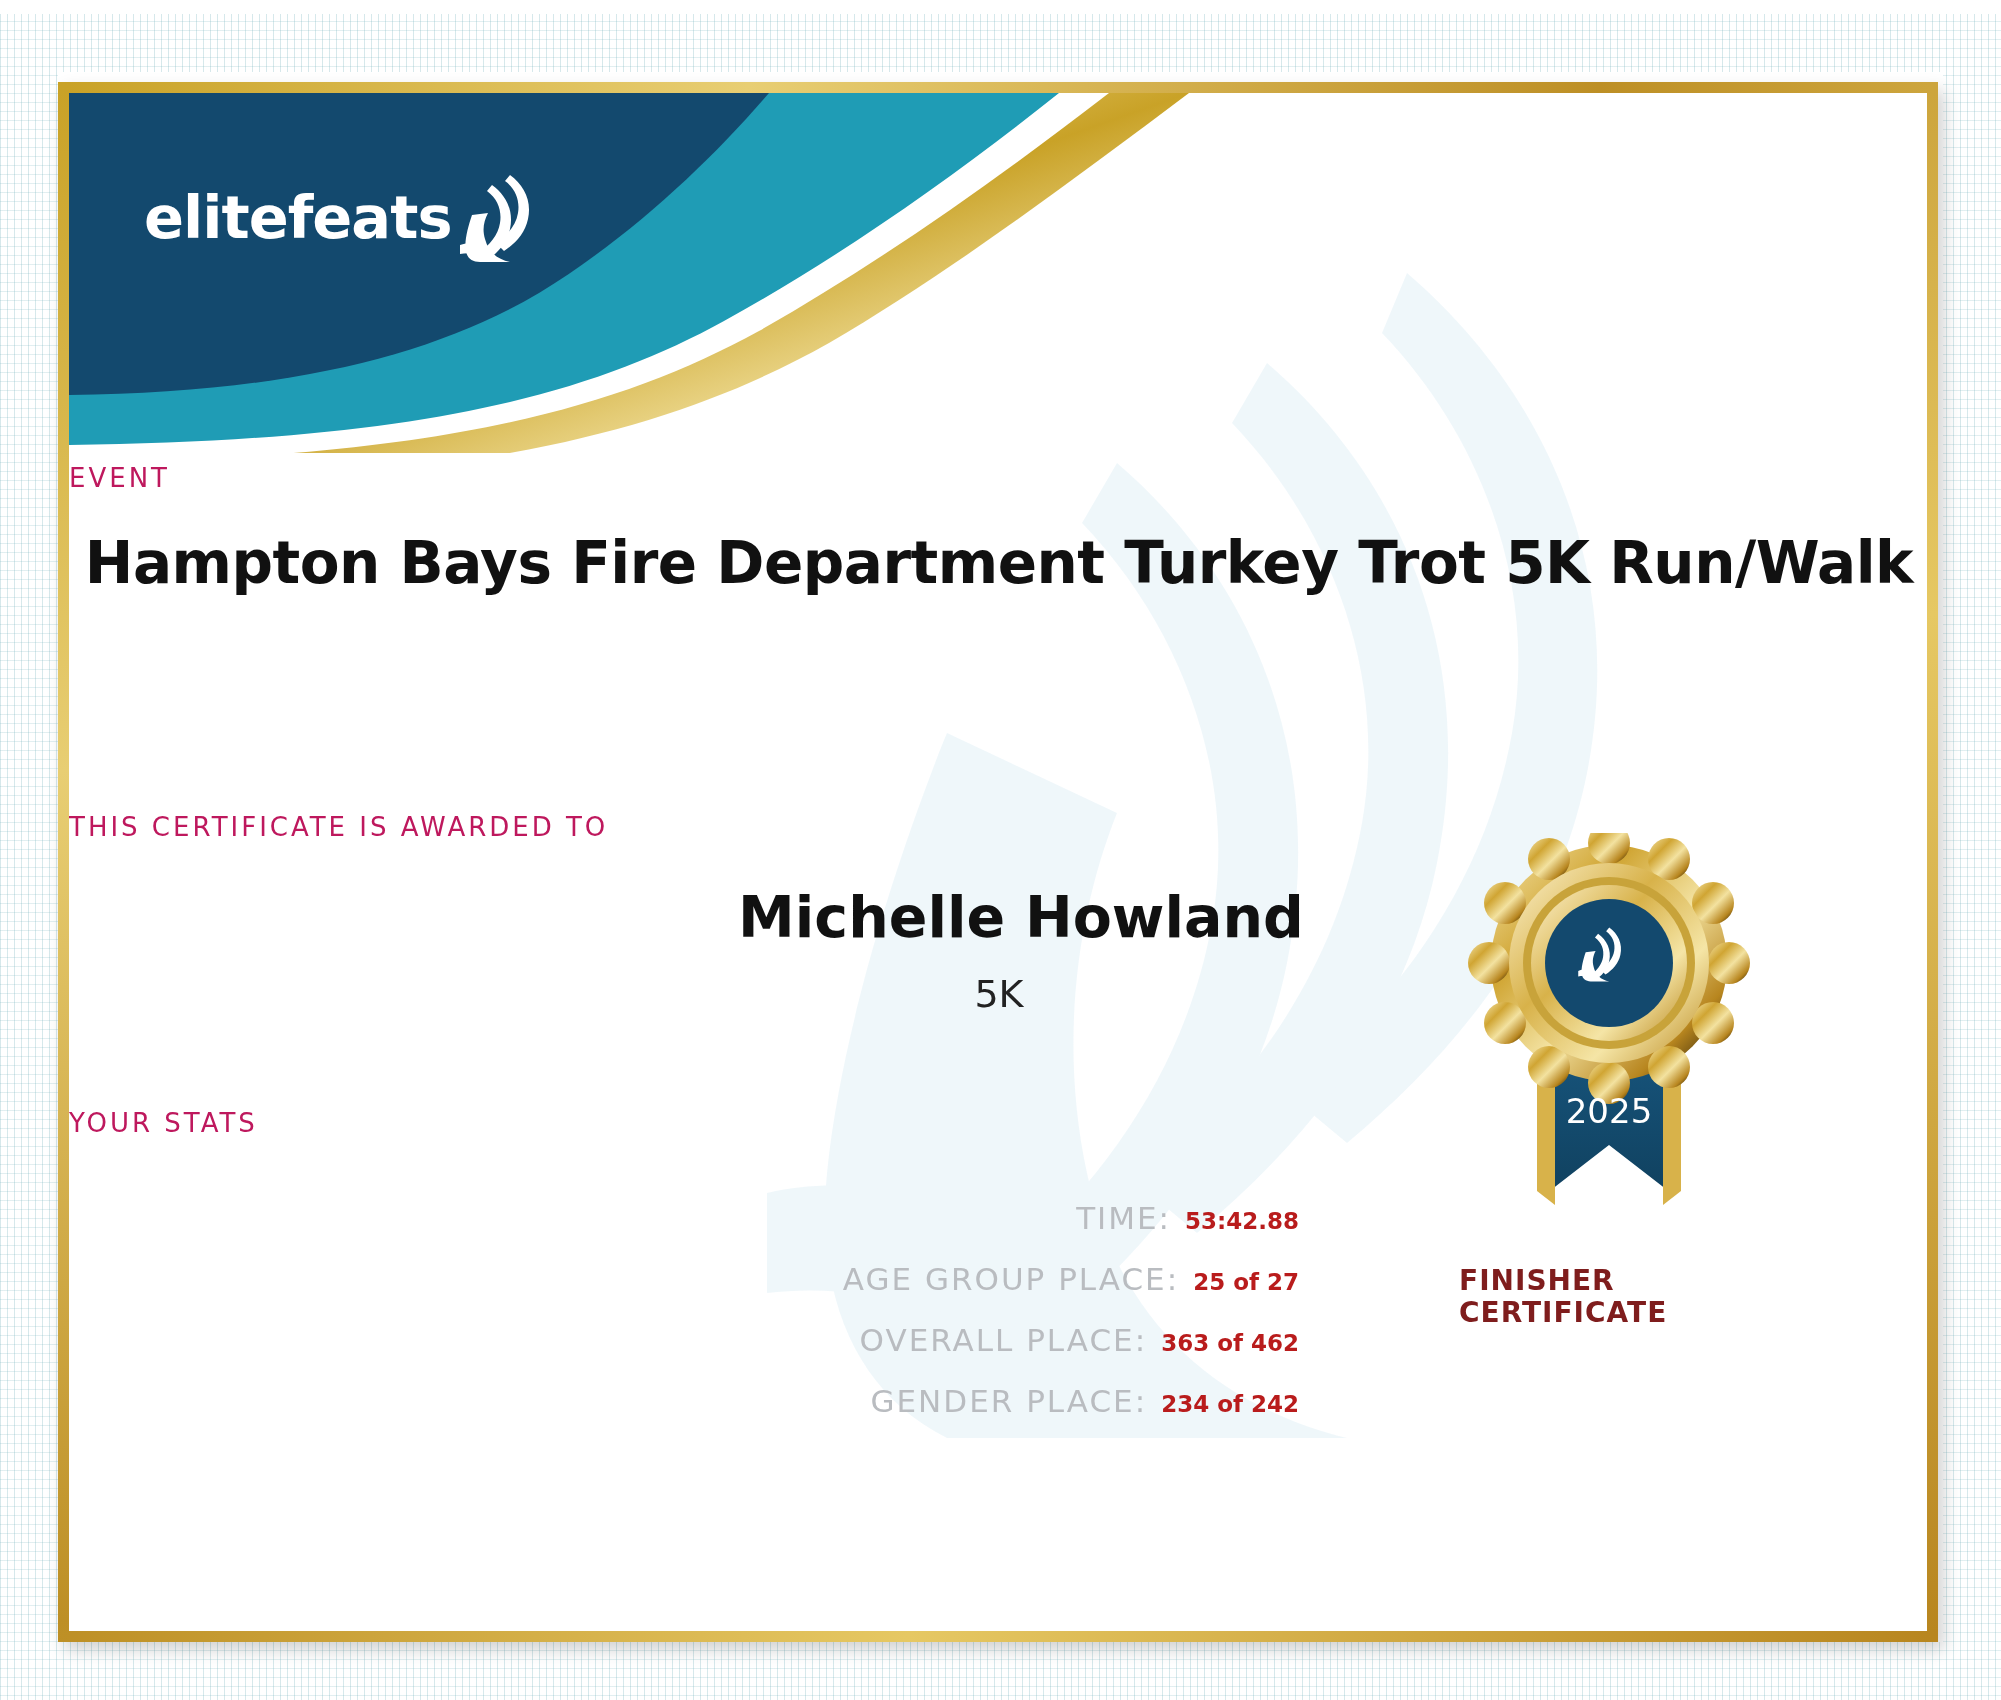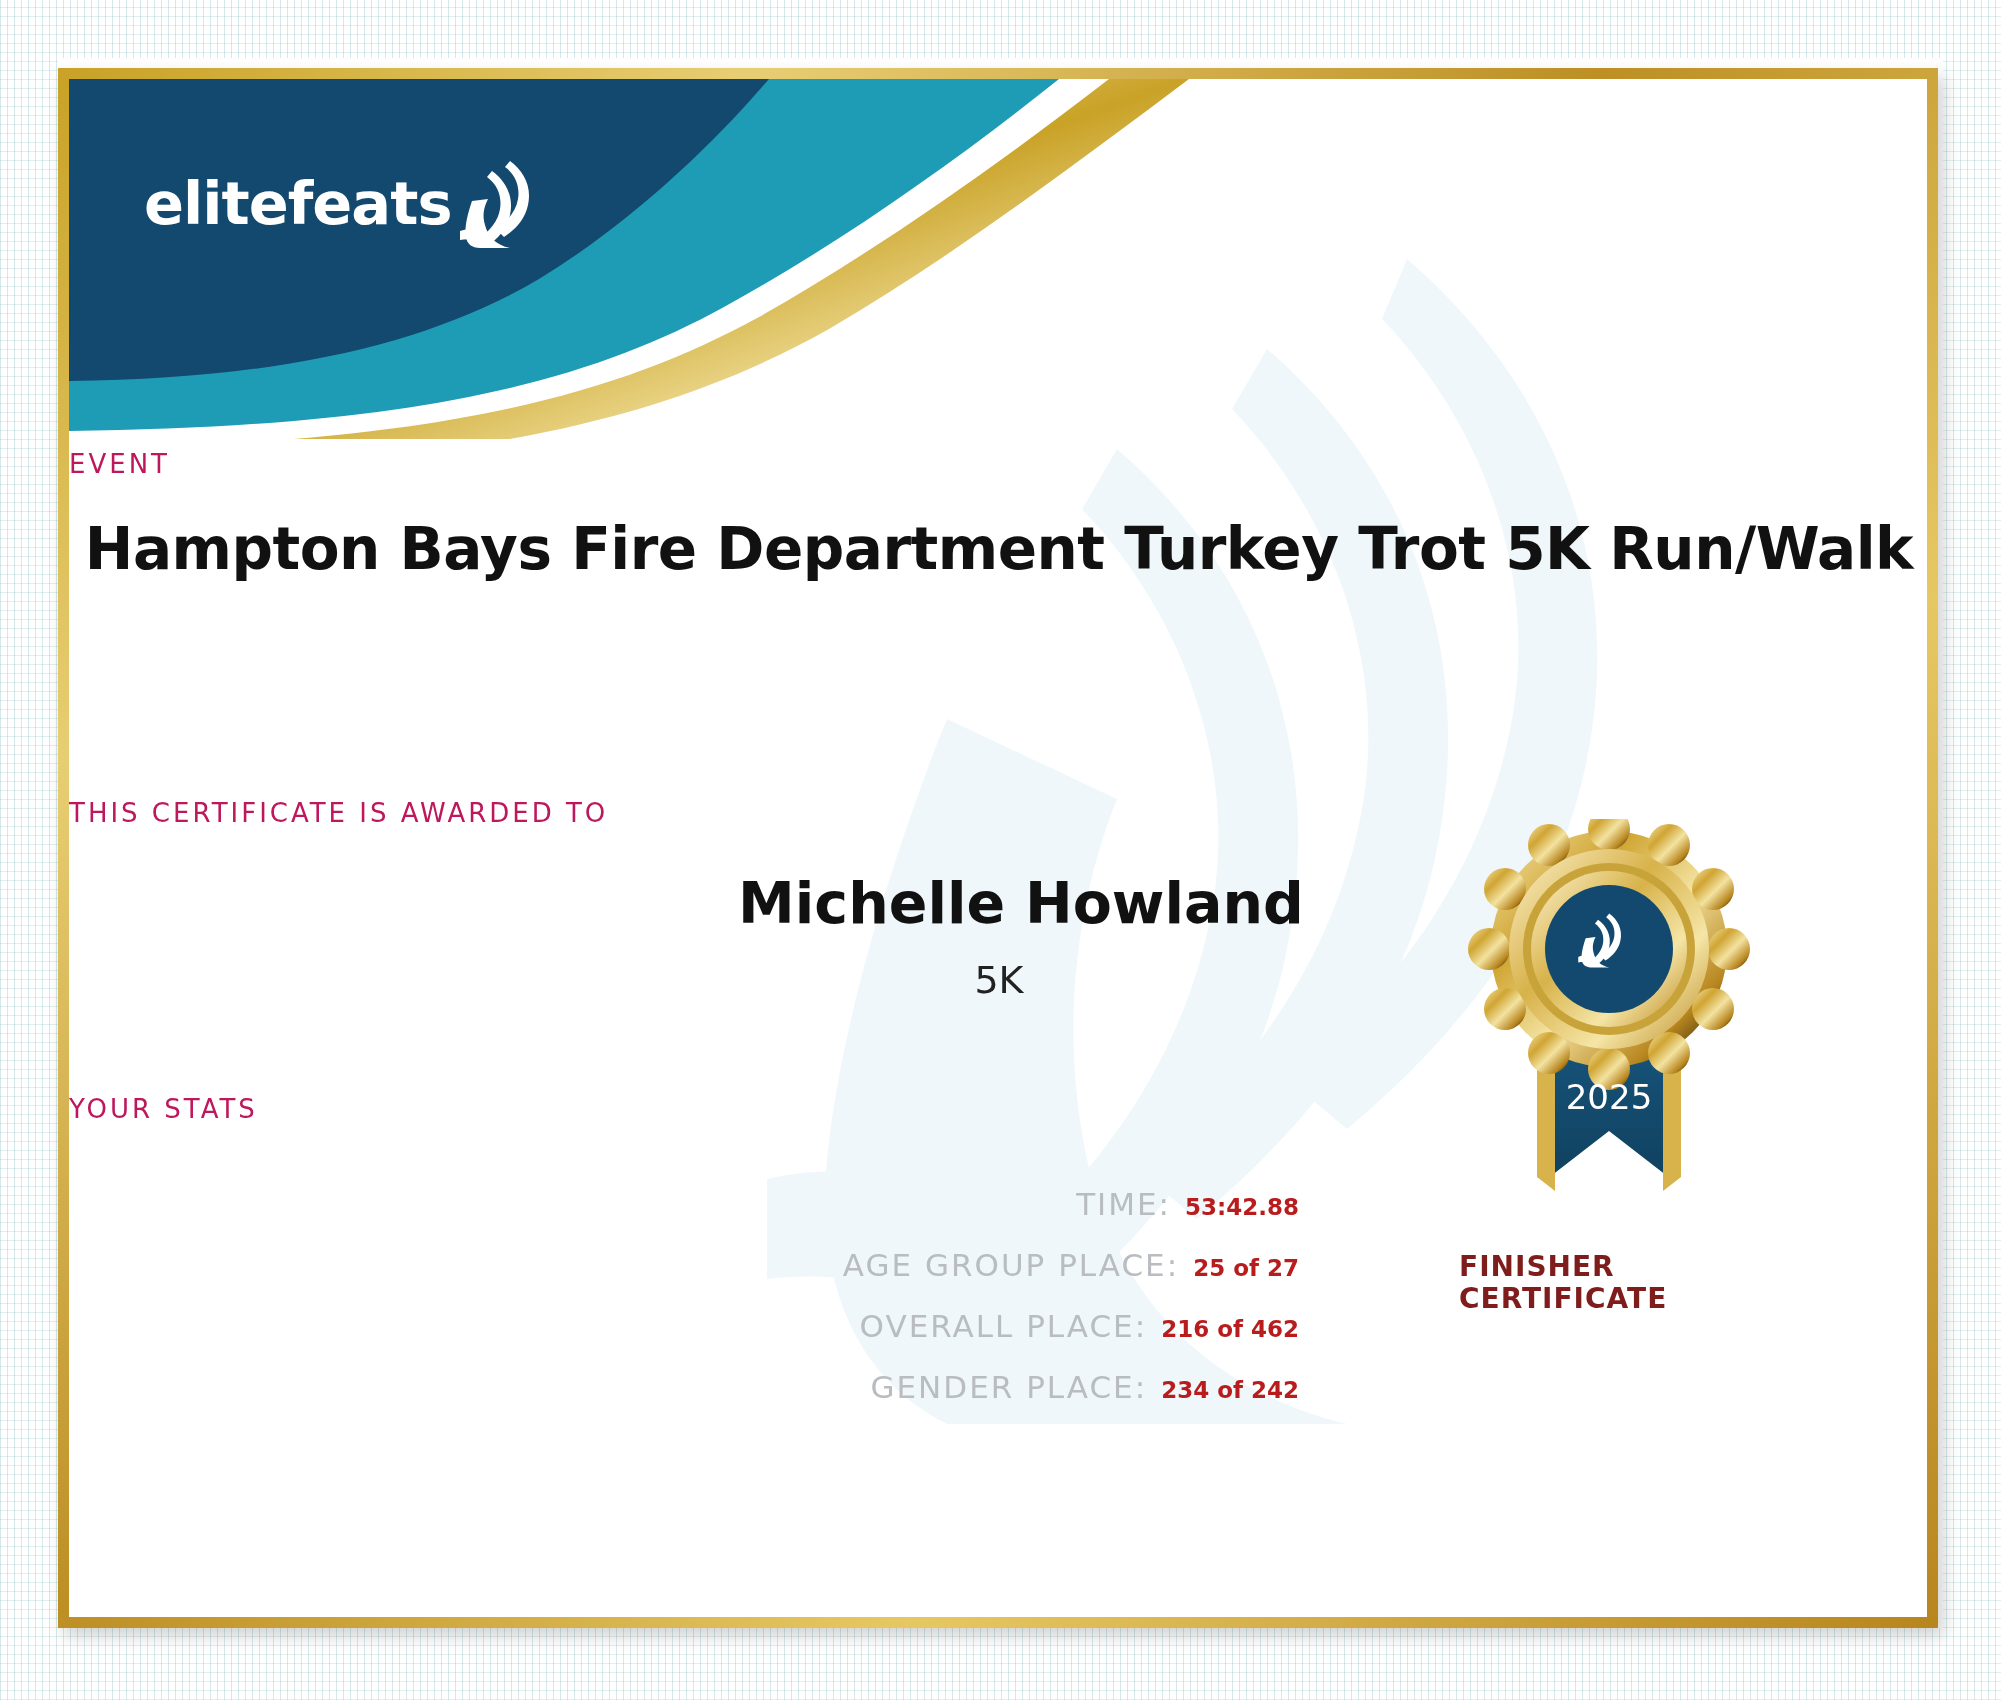--- a/index.html
+++ b/index.html
@@ -13,20 +13,21 @@
     font-family: "Liberation Sans", sans-serif;
     overflow: hidden;
   }
 
   
   .page {
     position: relative;
     width: 2001px;
     height: 1663px;
     background: #ffffff;
+    margin-top: 14px;
   }
   .guilloche {
     position: absolute;
     left: 0; top: 0;
     width: 2001px;
     height: 1700px;
     background:
       repeating-linear-gradient(90deg, rgba(120,180,190,0.30) 0px, rgba(120,180,190,0.30) 1px, rgba(255,255,255,0) 1px, rgba(255,255,255,0) 7px),
       repeating-linear-gradient(0deg, rgba(120,180,190,0.22) 0px, rgba(120,180,190,0.22) 1px, rgba(255,255,255,0) 1px, rgba(255,255,255,0) 9px),
       #ffffff;
@@ -238,21 +239,21 @@
         <div class="stat-row">
           <span class="stat-key">TIME:</span>
           <span class="stat-val">53:42.88</span>
         </div>
         <div class="stat-row">
           <span class="stat-key">AGE GROUP PLACE:</span>
           <span class="stat-val">25 of 27</span>
         </div>
         <div class="stat-row">
           <span class="stat-key">OVERALL PLACE:</span>
-          <span class="stat-val">216 of 462</span>
+          <span class="stat-val">363 of 462</span>
         </div>
         <div class="stat-row">
           <span class="stat-key">GENDER PLACE:</span>
           <span class="stat-val">234 of 242</span>
         </div>
       </div>
 
     </div>
 
     <div class="seal">

